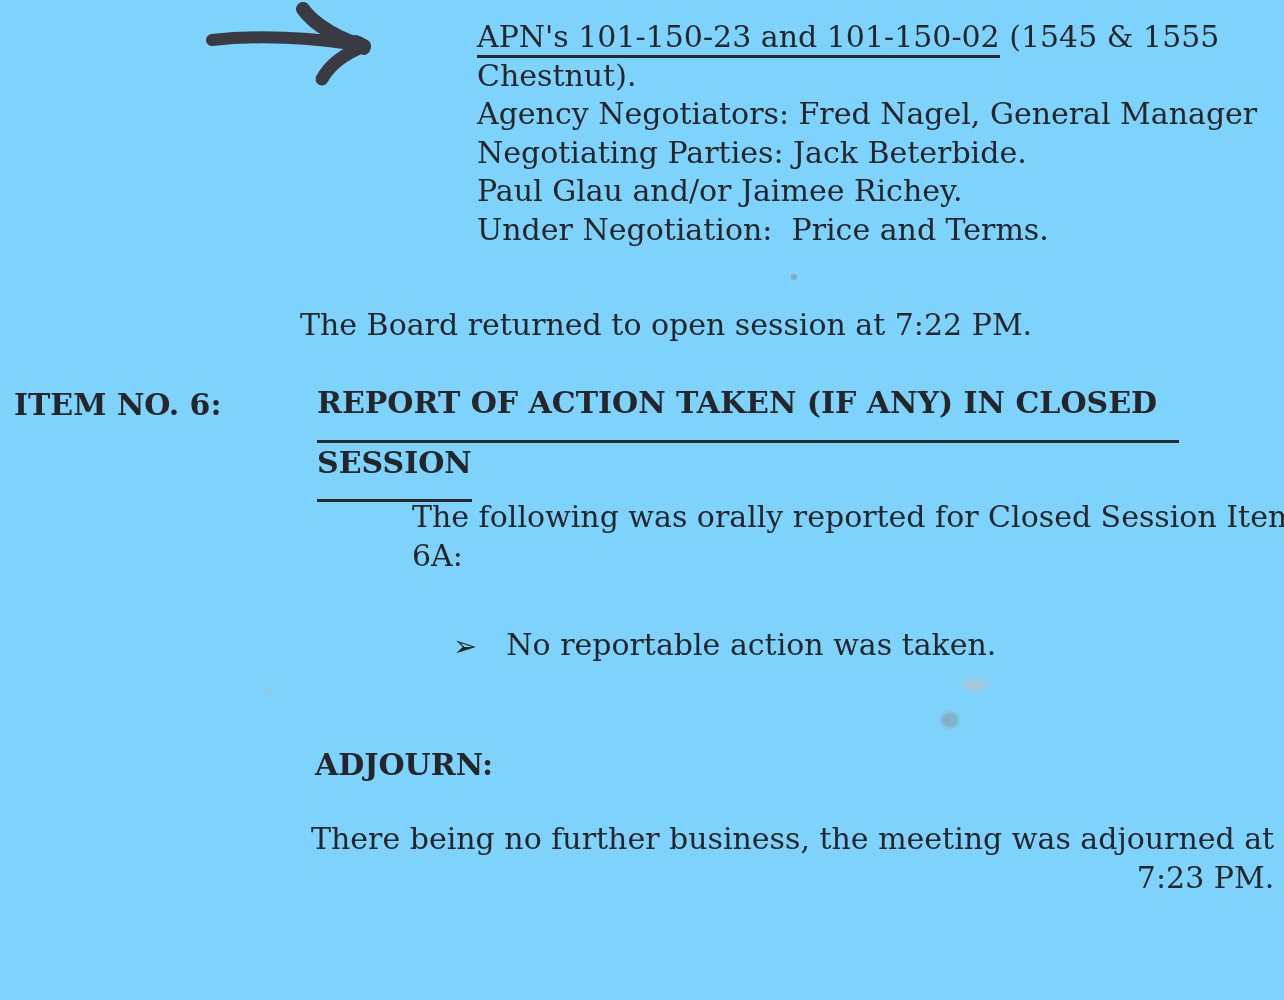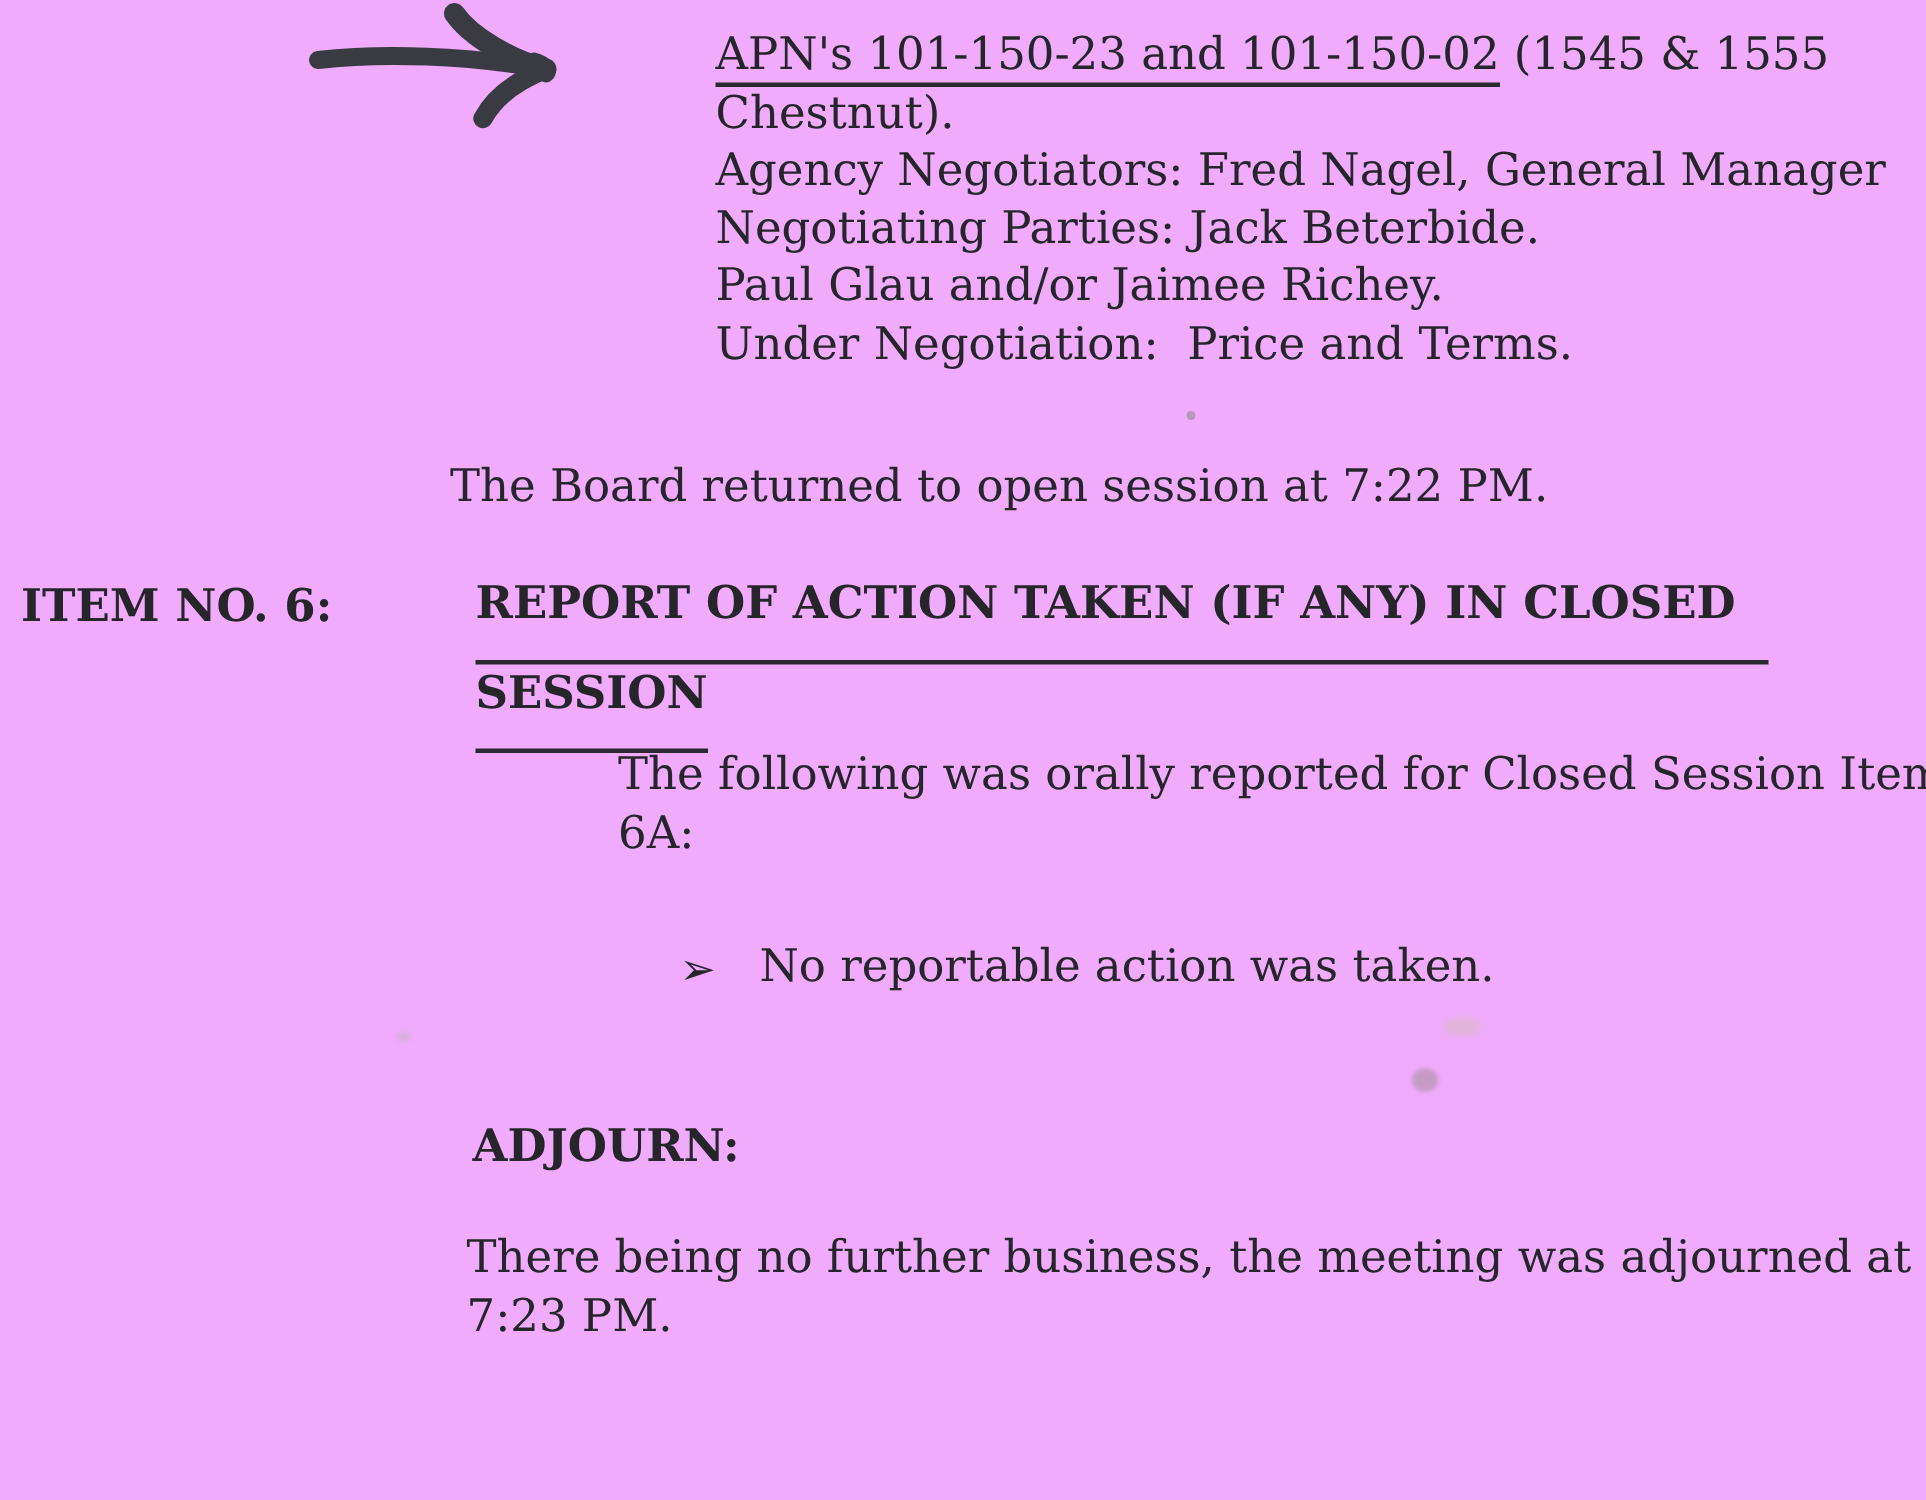--- a/index.html
+++ b/index.html
@@ -1,20 +1,20 @@
 <!DOCTYPE html>
 <html><head>
 <meta charset="utf-8">
 <style>
   html, body { margin: 0; padding: 0; background: #ffffff; }
   .page {
     position: relative;
     width: 1284px;
     height: 1000px;
-    background: #f0abfc;
+    background: #7dd3fc;
     overflow: hidden;
     font-family: "DejaVu Serif", "Liberation Serif", serif;
     font-size: 30px;
     line-height: 38.5px;
     color: #26262a;
   }
   .abs { position: absolute; }
   .doc-line { white-space: pre; }
   .bold { font-weight: 700; }
   .ul {
@@ -81,21 +81,21 @@
     <div class="doc-line">6A:</div>
   </div>
 
   <div class="abs bullet-row" style="left:453px; top:626px;">
     <span class="bullet-glyph">➢</span>
     <span class="doc-line">No reportable action was taken.</span>
   </div>
 
   <div class="abs doc-line bold" style="left:315px; top:746px;">ADJOURN:</div>
 
-  <div class="abs" style="left:311px; top:820px;">
+  <div class="abs" style="left:311px; top:820px;text-align:right;">
     <div class="doc-line">There being no further business, the meeting was adjourned at</div>
     <div class="doc-line">7:23 PM.</div>
   </div>
 
   <div class="smudge s1"></div>
   <div class="smudge s2"></div>
   <div class="smudge s3"></div>
   <div class="smudge s4"></div>
 
 </div>

